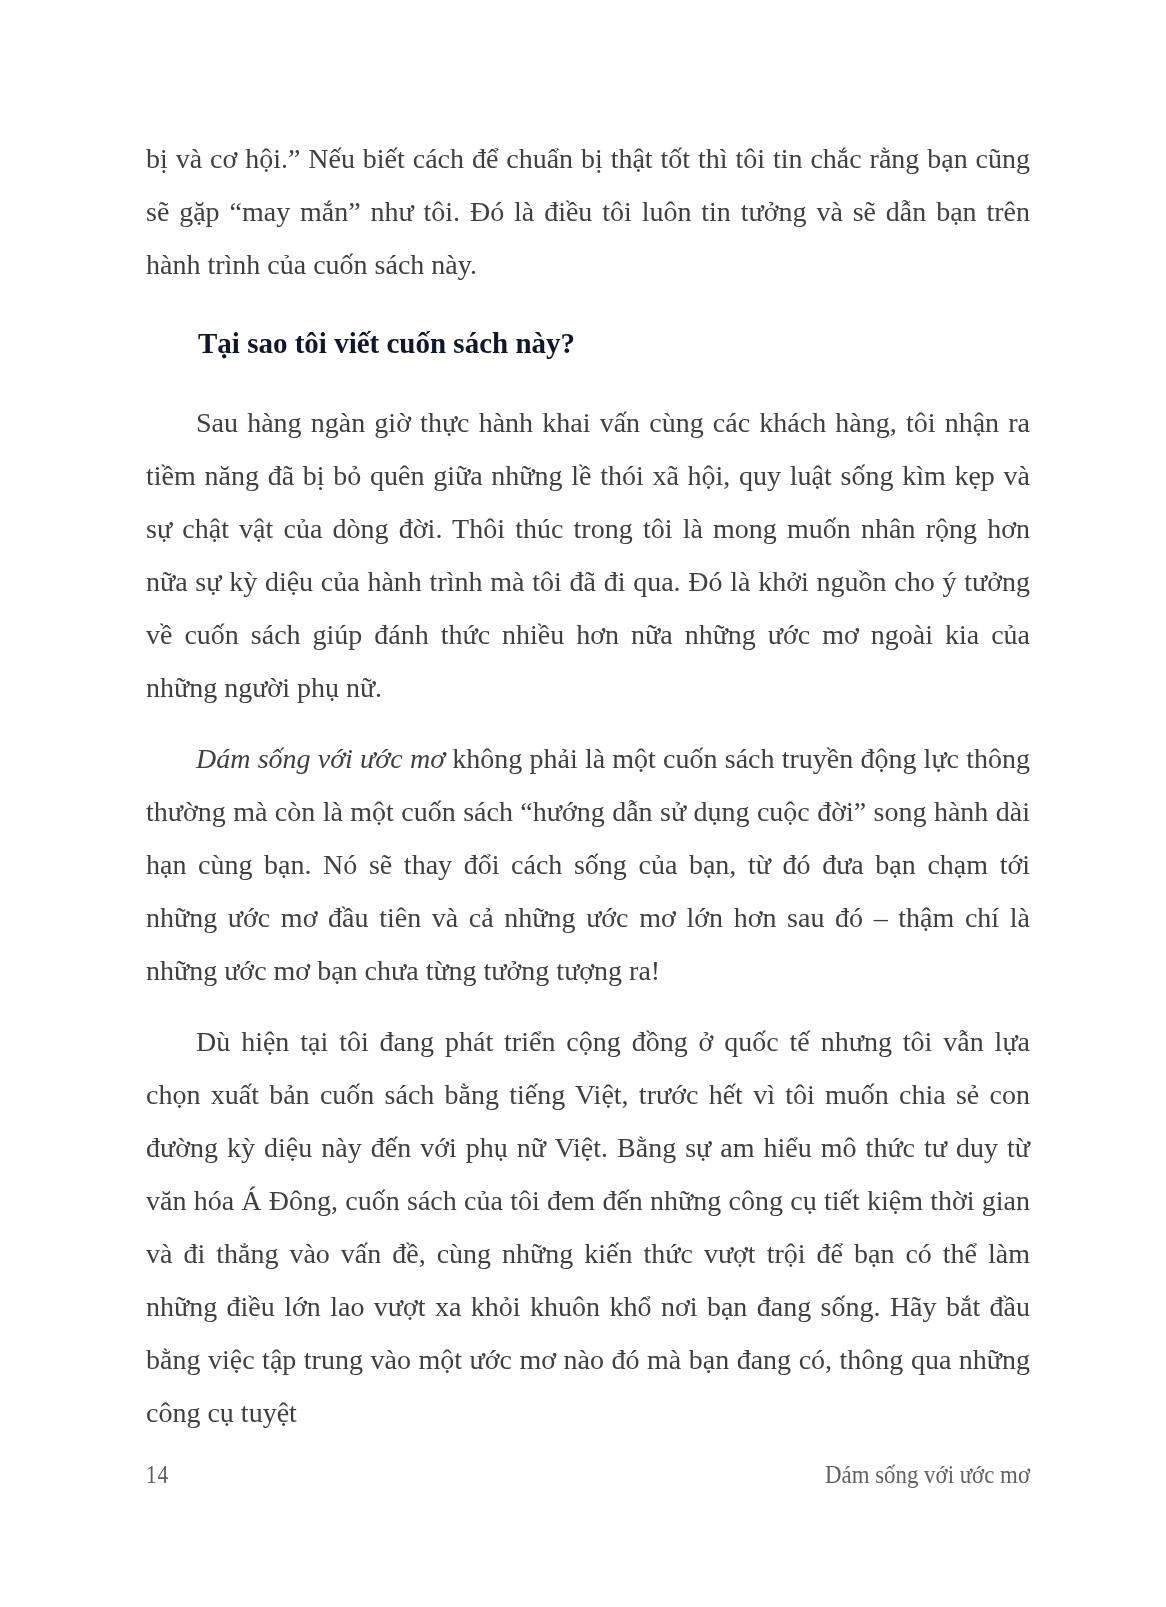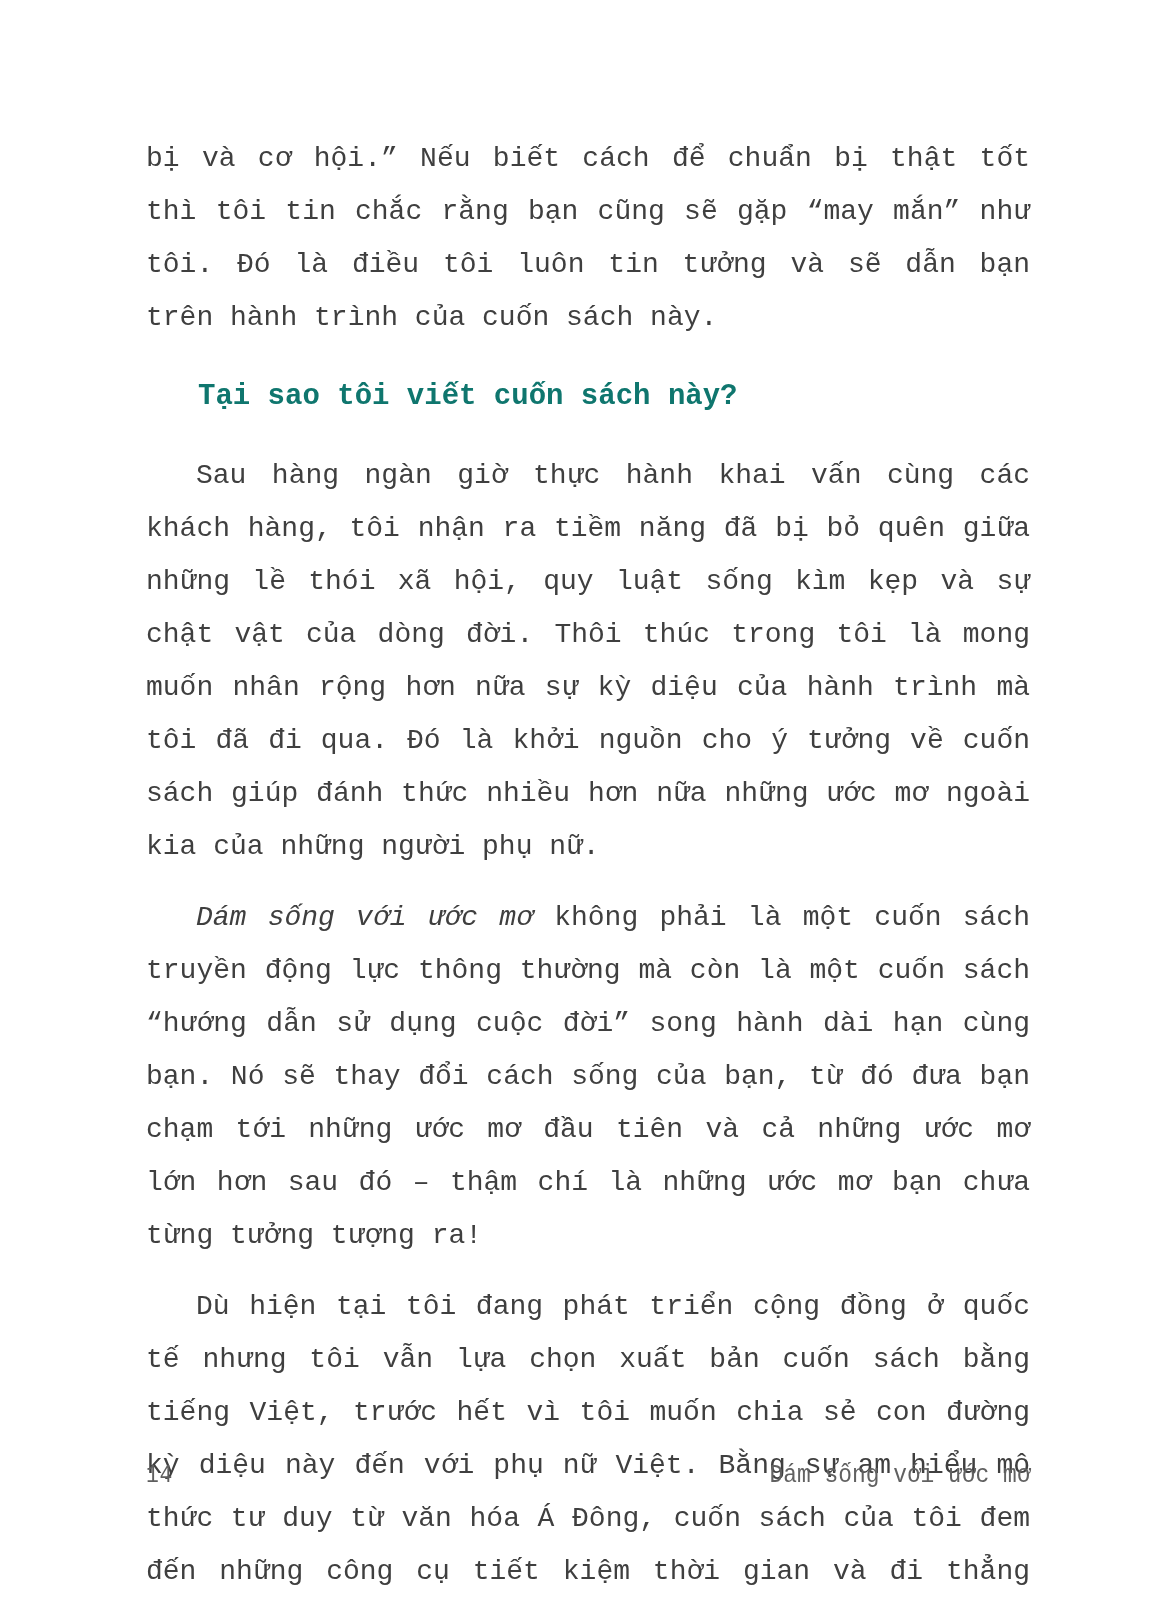--- a/index.html
+++ b/index.html
@@ -6,21 +6,21 @@
   html, body {
     margin: 0;
     padding: 0;
     background: #ffffff;
   }
   .page {
     position: relative;
     width: 1166px;
     height: 1607px;
     background: #ffffff;
-    font-family: Liberation Mono, monospace;
+    font-family: Liberation Serif, serif;
     overflow: hidden;
   }
   .content {
     position: absolute;
     left: 146px;
     top: 132px;
     width: 884px;
     color: #3f3f3f;
     font-size: 28px;
     line-height: 53px;
@@ -36,21 +36,21 @@
   }
   .content p.spaced {
     margin-top: 18px;
   }
   .section-heading {
     margin: 26px 0;
     padding-left: 52px;
     font-size: 29px;
     line-height: 53px;
     font-weight: bold;
-    color: #0f766e;
+    color: #0f172a;
     text-align: left;
   }
   .book-title-em {
     font-style: italic;
   }
   .page-footer {
     position: absolute;
     left: 146px;
     top: 1460px;
     width: 884px;

